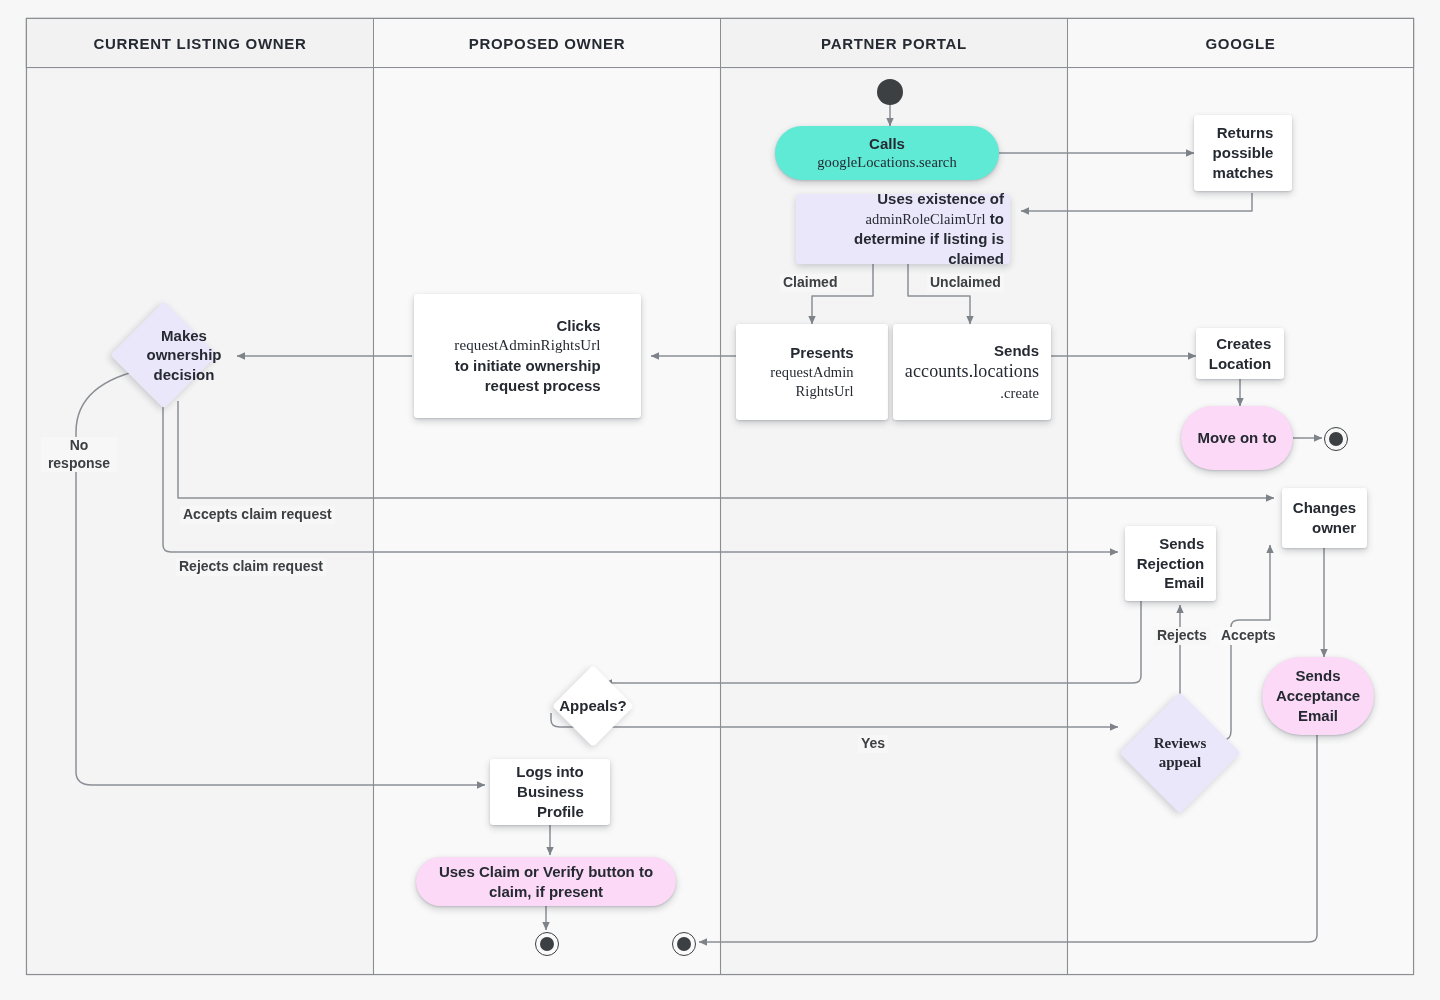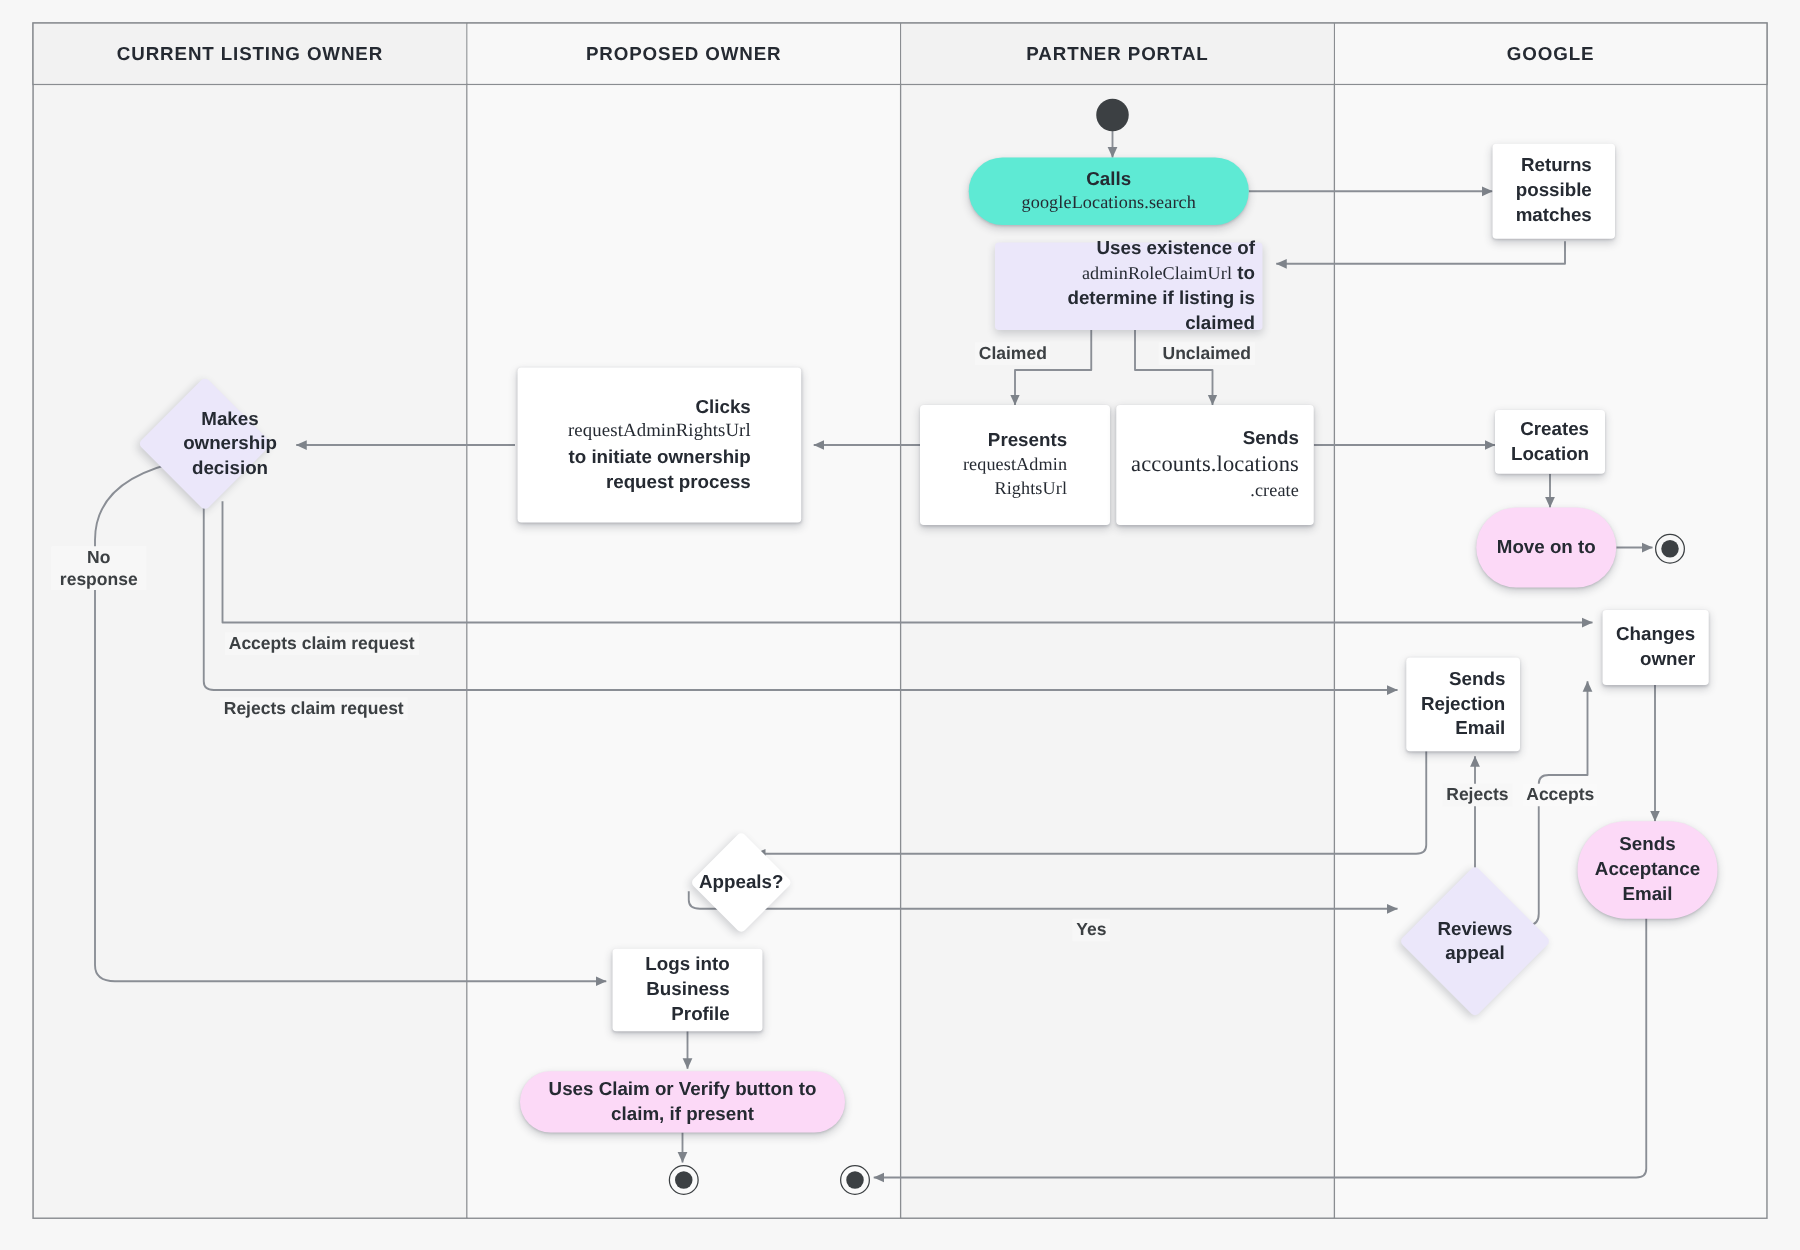--- a/index.html
+++ b/index.html
@@ -263,21 +263,21 @@
   </div>
 
   <div class="node pill pill-pink" style="left:1262px;top:657px;width:112px;height:78px;white-space:pre-line;">
     <span class="txt">Sends
 Acceptance
 Email</span>
   </div>
 
   <div class="diamond" style="left:1137px;top:710px;width:86px;height:86px;">
     <div class="dshape lav"></div>
-    <div class="dlabel" style="white-space:pre-line;">Reviews
+    <div class="dlabel" style="white-space:pre-line;font-family:Liberation Serif, serif;">Reviews
 appeal</div>
   </div>
 
   <div class="diamond" style="left:518px;top:677px;width:58px;height:58px;margin-left:46px;">
     <div class="dshape" style="background:#ffffff;box-shadow:0 3px 7px rgba(40,45,60,.20);"></div>
     <div class="dlabel">Appeals?</div>
   </div>
 
   <div class="node rect" style="left:490px;top:759px;width:120px;height:66px;white-space:pre-line;">
     <span class="txt">Logs into

